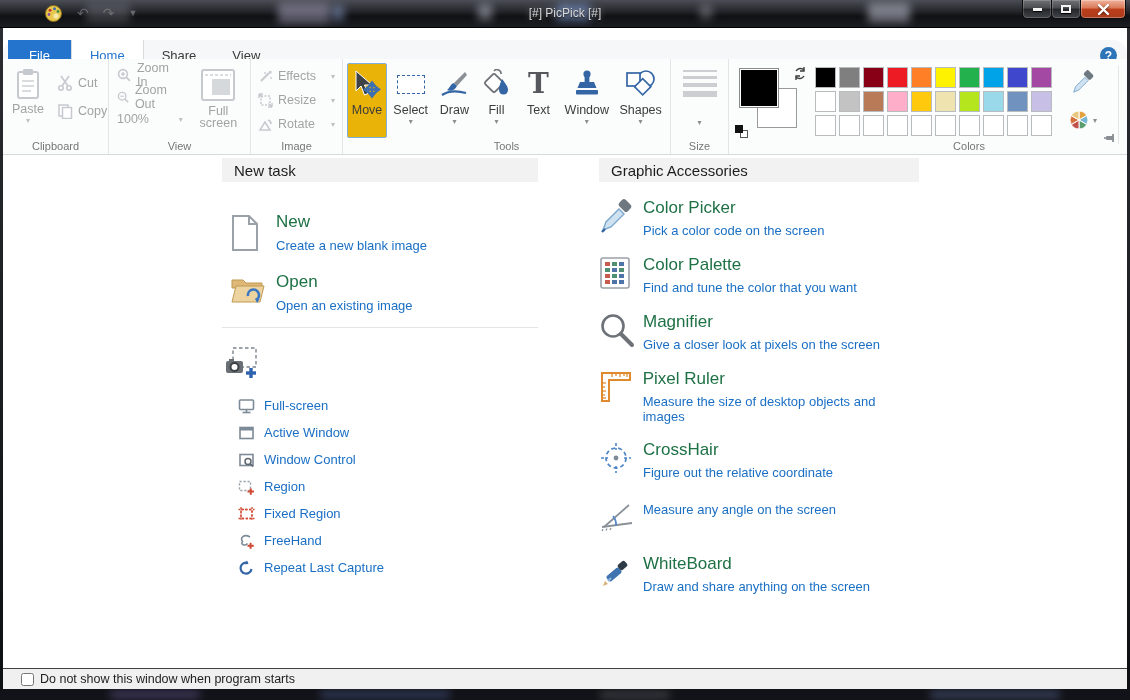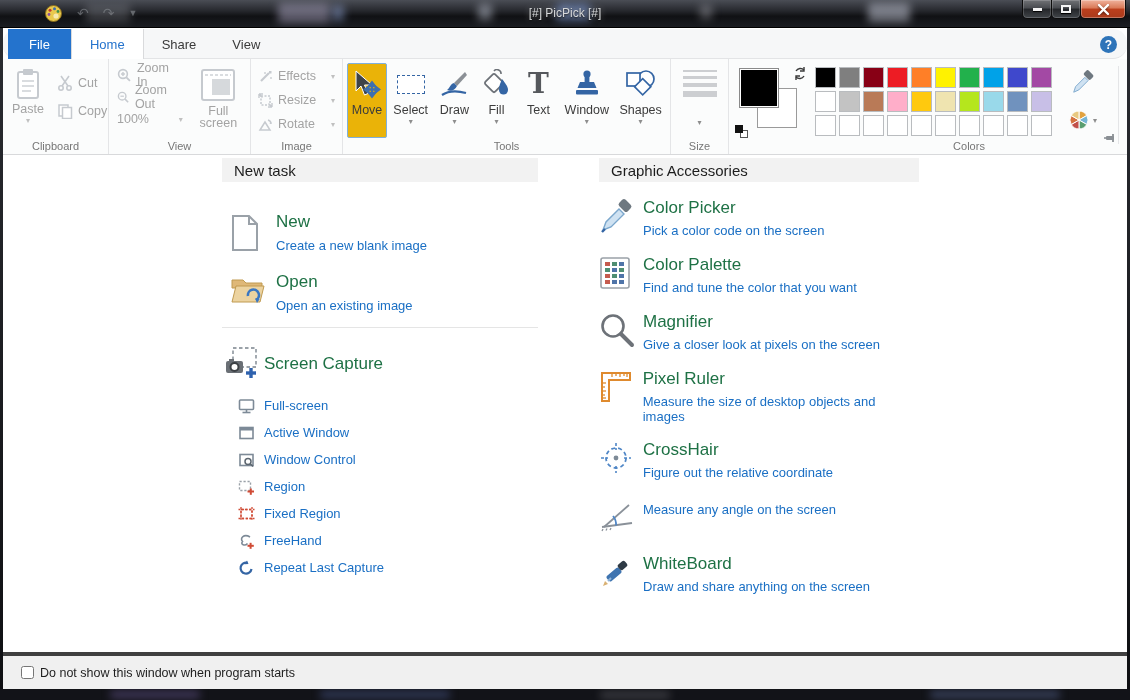--- a/index.html
+++ b/index.html
@@ -26,21 +26,21 @@
   .winbtn.close { width:46px;
     background:linear-gradient(180deg,#f0b29c 0%,#d97856 45%,#bc3f1d 50%,#aa3b1c 100%);
     box-shadow:inset 0 0 0 1px rgba(255,255,255,.30); }
   .glyph-min { width:9px; height:3px; background:#f4f4f4; box-shadow:0 1px 1px #000; }
   .glyph-max { width:10px; height:8px; border:2px solid #f4f4f4; box-shadow:0 1px 1px #000; }
 
   
   .app { position:absolute; left:3px; top:28px; width:1124px; height:661px; background:#fff; }
 
   
-  .tabrow { position:absolute; left:0; top:1px; width:100%; height:30px; background:#f6f7f8; border-bottom:1px solid #e3e4e6; display:flex;border-radius:14px; }
+  .tabrow { position:absolute; left:0; top:12px; width:100%; height:30px; background:#f6f7f8; border-bottom:1px solid #e3e4e6; display:flex;border-radius:14px; }
   .tab { height:30px; padding:0 18px; font-size:13px; display:flex; align-items:center; color:#3a3a3a; cursor:default; }
   .tab.file { background:#2473cd; color:#fff; margin-left:5px; padding:0 21px; }
   .tab.active { background:#fff; color:#2473cd; border-left:1px solid #d9dadc; border-right:1px solid #d9dadc; height:31px; }
   .help { position:absolute; right:10px; top:7px; width:17px; height:17px; border-radius:50%;
     background:#2e74b9; color:#fff; font-size:12px; font-weight:bold; display:flex; align-items:center; justify-content:center; }
 
   
   .ribbon { position:absolute; left:0; top:31px; width:100%; height:96px; background:#fbfcfc; border-bottom:1px solid #d8d9db; display:flex; }
   .grp { position:relative; height:100%; border-right:1px solid #e4e5e7; padding:5px 4px 16px 4px; }
   .grp-label { position:absolute; bottom:2px; left:0; width:100%; text-align:center; font-size:11px; color:#767676; }
@@ -109,21 +109,21 @@
   .cap-row { display:flex; align-items:center; height:27px; padding-left:15px; }
   .cap-row .cicon { width:18px; height:16px; display:flex; align-items:center; justify-content:center; }
   .cap-row .clabel { margin-left:9px; font-size:13px; color:#1a6fc4; }
 
   .acc-item { display:flex; margin-top:16px; min-height:41px; }
   .acc-item .aicon { width:40px; padding-top:0; }
   .acc-item .atext { margin-left:4px; }
   .acc-item .t-desc { margin-top:5px; }
 
   
-  .footer { position:absolute; left:0; bottom:0; width:100%; height:37px; background:#f0f0f0; border-top:4px solid #404040; display:flex; align-items:center; padding-left:18px; gap:6px; }
+  .footer { position:absolute; left:0; bottom:0; width:100%; height:21px; background:#f0f0f0; border-top:1px solid #404040; display:flex; align-items:center; padding-left:18px; gap:6px; }
   .footer label { font-size:12.5px; color:#1d1d1d; }
   .footer input { width:13px; height:13px; }
 
   .bottomframe { position:absolute; left:0; bottom:0; width:1130px; height:11px; background:#121318; overflow:hidden; }
   .sideframe { position:absolute; top:28px; width:3px; height:661px; background:linear-gradient(180deg,#2a2c31,#0e0f12); }
 </style>
 </head>
 <body>
 
 <div class="titlebar">
@@ -486,21 +486,20 @@
         <div class="ticon">
           <svg width="34" height="34" viewBox="0 0 34 34">
             <rect x="9" y="2" width="23" height="19" fill="none" stroke="#9aa1a8" stroke-width="1.8" stroke-dasharray="3.5,2.5"></rect>
             <rect x="5" y="13" width="5" height="3" fill="#6a6f75"></rect>
             <rect x="2" y="15" width="17" height="12" rx="2" fill="#6a6f75"></rect>
             <circle cx="10.5" cy="21" r="4" fill="#fff" stroke="#3c4044" stroke-width="2"></circle>
             <line x1="22" y1="27" x2="32" y2="27" stroke="#2f62ae" stroke-width="3.4"></line>
             <line x1="27" y1="22" x2="27" y2="32" stroke="#2f62ae" stroke-width="3.4"></line>
           </svg>
         </div>
-        <div class="t-title">Screen Capture</div>
       </div>
 
       <div class="cap-list">
         <div class="cap-row">
           <span class="cicon">
               <svg width="17" height="16" viewBox="0 0 17 16">
             <rect x="1.5" y="2" width="14" height="9.5" rx="1" fill="#fff" stroke="#7d8a97" stroke-width="1.6"></rect>
             <line x1="8.5" y1="11.5" x2="8.5" y2="14" stroke="#7d8a97" stroke-width="1.6"></line>
             <line x1="4.5" y1="14.5" x2="12.5" y2="14.5" stroke="#7d8a97" stroke-width="1.6"></line>
           </svg>

